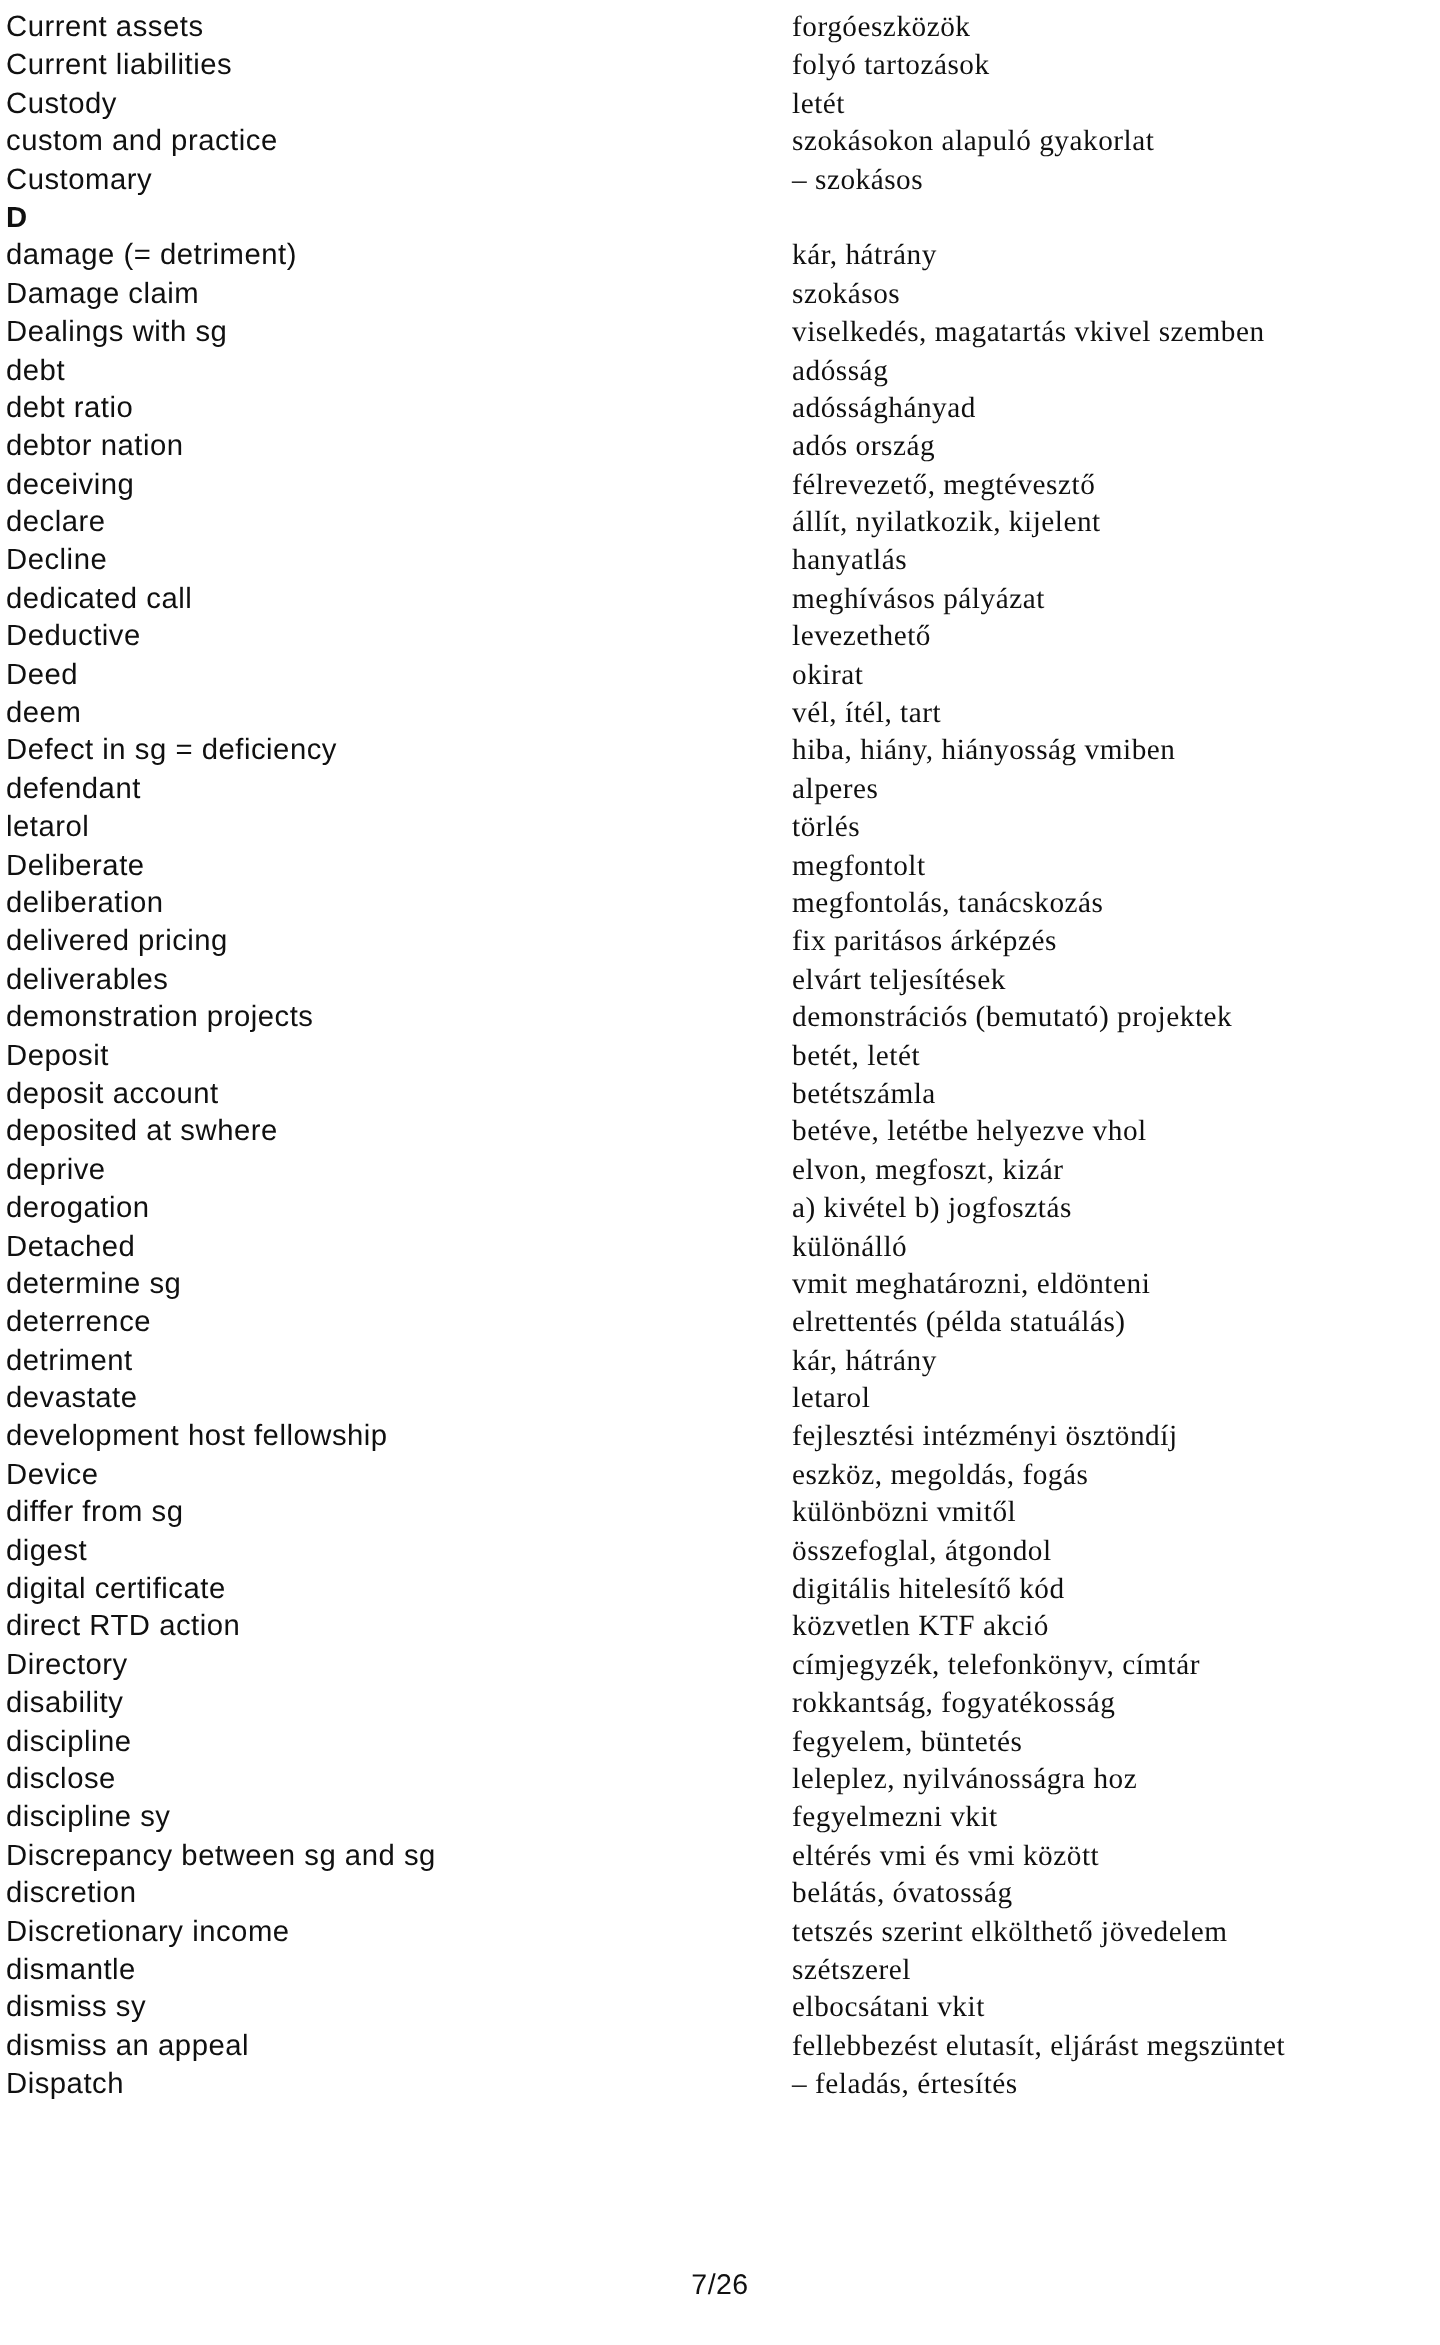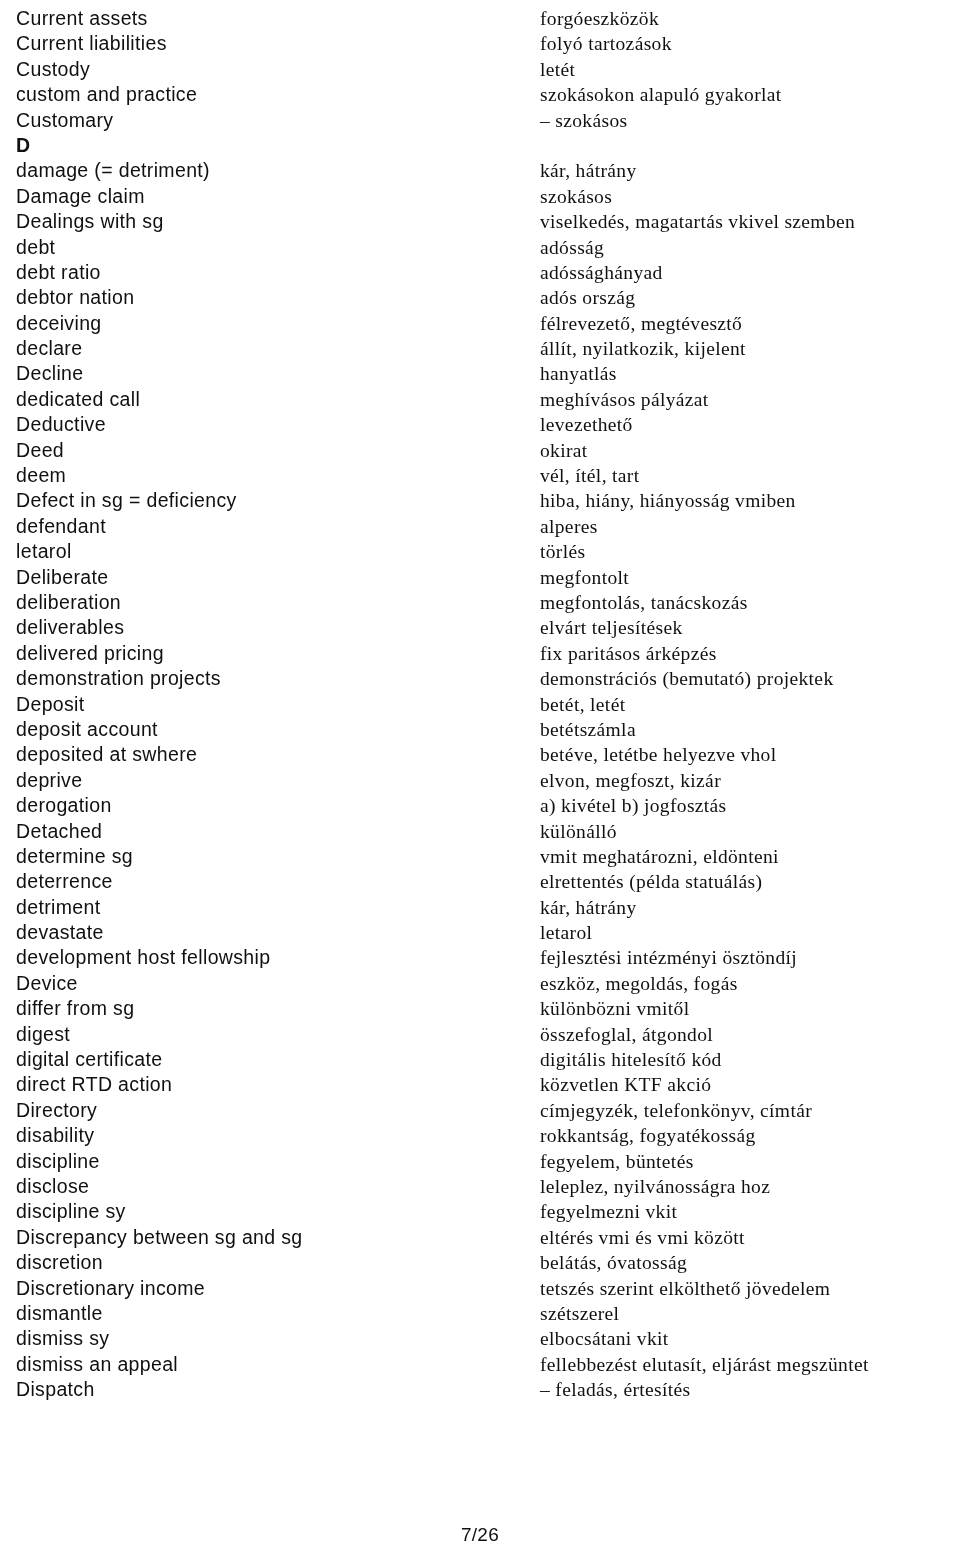--- a/index.html
+++ b/index.html
@@ -18,21 +18,21 @@
   }
   .page {
     position: relative;
     width: 960px;
     height: 1563px;
     box-sizing: border-box;
     padding: 6px 0 0 0;
   }
   .glossary {
     position: relative;
-    padding-left: 16px;
+    padding-left: 4px;
   }
   .entry {
     display: block;
     position: relative;
     height: 25.4px;
     line-height: 25.4px;
     white-space: nowrap;
   }
   .term {
     position: absolute;
@@ -53,21 +53,21 @@
     top: 0;
     font-size: 19.5px;
     letter-spacing: 0.35px;
     line-height: 25.4px;
     font-family: Liberation Serif, serif;
   }
   .page-footer {
     position: absolute;
     left: 0;
     right: 0;
-    bottom: 17px;
+    bottom: 28px;
     text-align: center;
     font-size: 19px;
     letter-spacing: 0.3px;
   }
   .page-number {
     display: inline-block;
   }
 </style>
 </head>
 <body>
@@ -163,26 +163,26 @@
       </div>
       <div class="entry">
         <span class="term">Deliberate</span>
         <span class="definition">megfontolt</span>
       </div>
       <div class="entry">
         <span class="term">deliberation</span>
         <span class="definition">megfontolás, tanácskozás</span>
       </div>
       <div class="entry">
+        <span class="term">delivered pricing</span>
+        <span class="definition">fix paritásos árképzés</span>
+      </div>
+      <div class="entry">
         <span class="term">deliverables</span>
         <span class="definition">elvárt teljesítések</span>
-      </div>
-      <div class="entry">
-        <span class="term">delivered pricing</span>
-        <span class="definition">fix paritásos árképzés</span>
       </div>
       <div class="entry">
         <span class="term">demonstration projects</span>
         <span class="definition">demonstrációs (bemutató) projektek</span>
       </div>
       <div class="entry">
         <span class="term">Deposit</span>
         <span class="definition">betét, letét</span>
       </div>
       <div class="entry">

